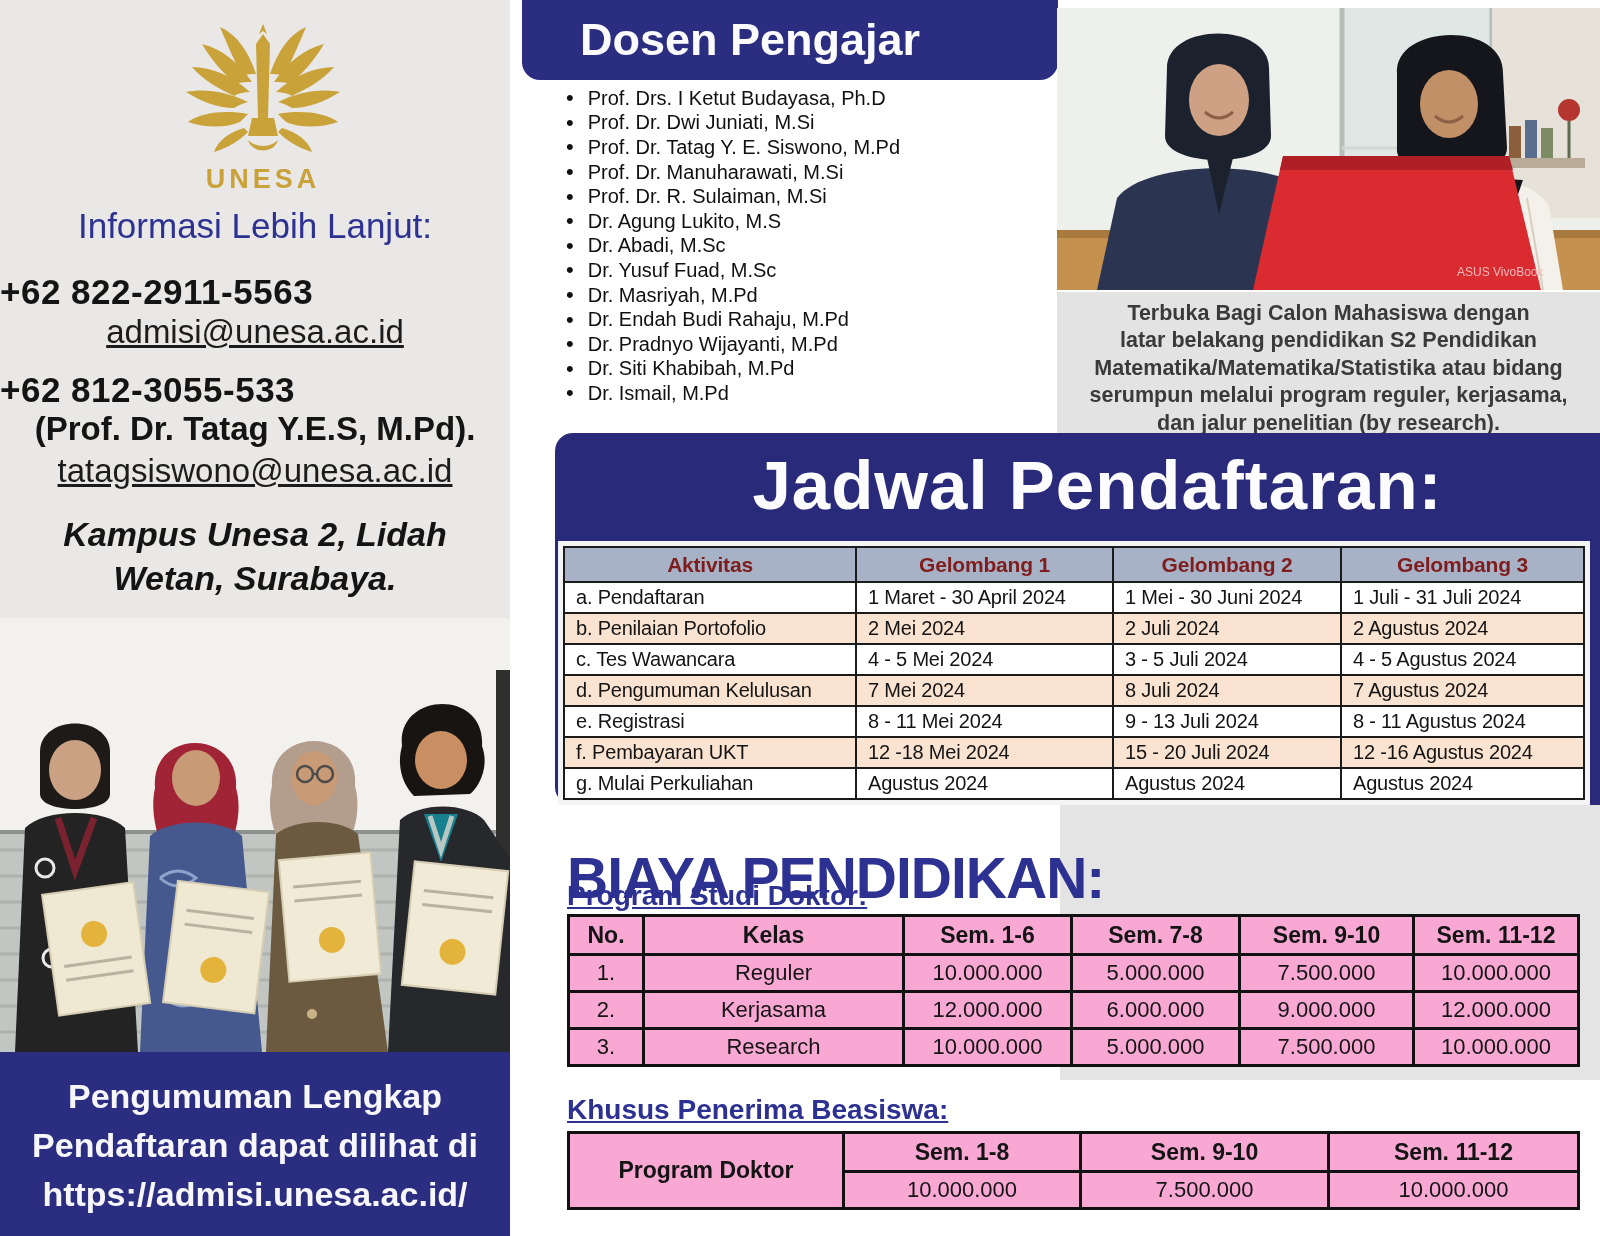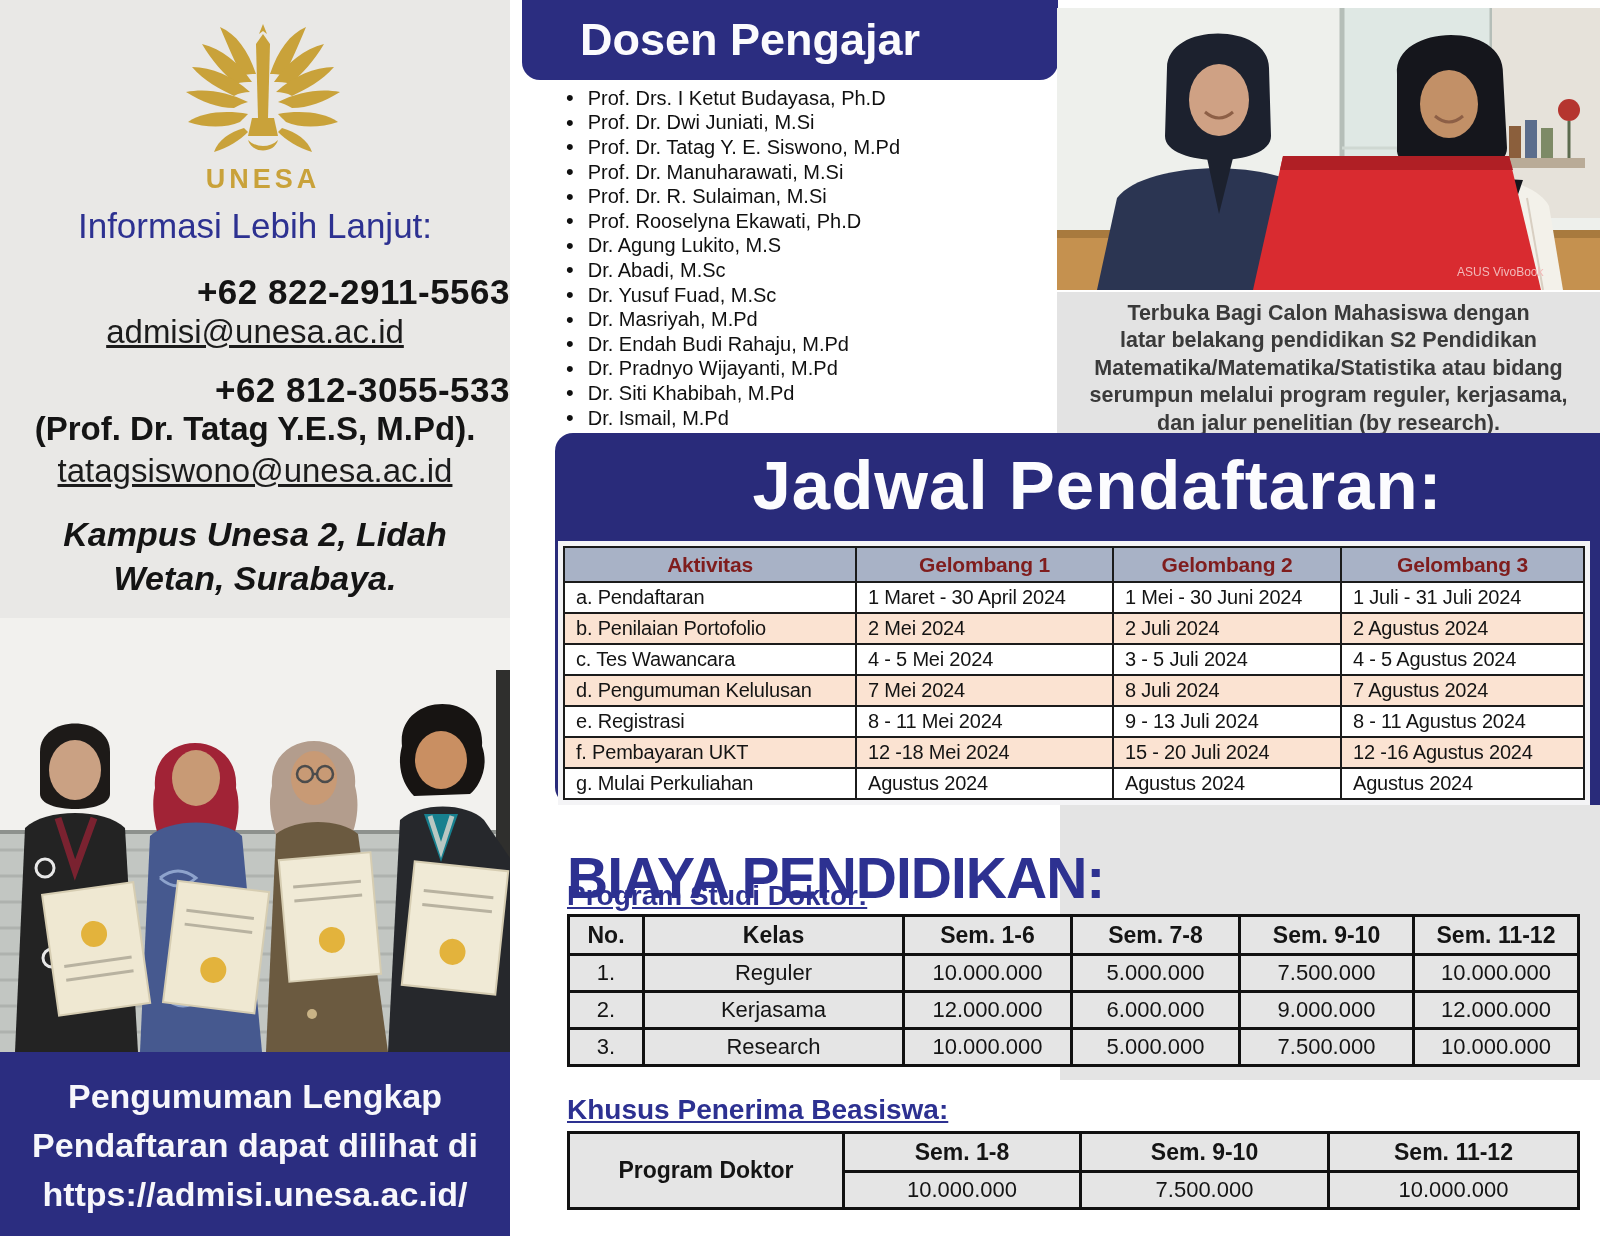--- a/index.html
+++ b/index.html
@@ -4,21 +4,21 @@
 <style>
   html,body{margin:0;padding:0;background:#ffffff;}
   .poster{position:relative;width:1600px;height:1236px;overflow:hidden;background:#ffffff;
           font-family:"Liberation Sans", sans-serif;color:#111;}
   .abs{position:absolute;}
 
   
   .left-bg{left:0;top:0;width:510px;height:620px;background:#e9e8e6;}
   .logo-wrap{left:178px;top:22px;width:170px;height:175px;}
   .info-heading{left:0;top:206px;width:510px;text-align:center;font-size:35px;font-weight:normal;color:#2d3191;}
-  .phone{left:0;width:510px;text-align:right;font-size:35px;font-weight:bold;color:#141414;letter-spacing:.5px;}
+  .phone{left:0;width:510px;text-align:left;font-size:35px;font-weight:bold;color:#141414;letter-spacing:.5px;}
   .phone1{top:272px;} .phone2{top:370px;}
   .email{left:0;width:510px;text-align:center;font-size:33px;color:#1c1c1c;text-decoration:underline;}
   .email1{top:313px;} .email2{top:452px;}
   .contact-name{left:0;top:410px;width:510px;text-align:center;font-size:33px;font-weight:bold;color:#141414;}
   .address{left:0;top:512px;width:510px;text-align:center;font-size:34px;font-weight:bold;color:#141414;line-height:44px;font-style:italic;}
   .left-photo{left:0;top:618px;width:510px;height:434px;}
   .left-footer{left:0;top:1052px;width:510px;height:184px;background:#2b2d80;}
   .left-footer-text{left:0;top:1072px;width:510px;text-align:center;color:#f7f7fb;
                     font-size:34px;font-weight:bold;line-height:49px;}
 
@@ -43,21 +43,21 @@
   .gray-panel-mid{left:1060px;top:805px;width:540px;height:275px;background:#e4e4e4;}
 
   .right-photo{left:1057px;top:8px;width:543px;height:282px;}
   .eligibility{left:1057px;top:300px;width:543px;text-align:center;font-size:21.5px;font-weight:bold;
                color:#3a3a3a;line-height:27.4px;}
 
   .biaya-title{left:567px;top:845px;font-size:57px;font-weight:bold;color:#2d3191;letter-spacing:-1px;}
   .subheading{font-size:28px;font-weight:bold;color:#2d3191;text-decoration:underline;}
   .sub1{left:567px;top:880px;} .sub2{left:567px;top:1094px;}
 
-  .fee-table{border-collapse:collapse;background:#e5e5e5;}
+  .fee-table{border-collapse:collapse;background:#f9a8d4;}
   .fee-table th,.fee-table td{border:3.5px solid #111;text-align:center;color:#141414;}
   .fee-table th{font-size:23px;font-weight:bold;height:34px;}
   .fee-table td{font-size:22px;height:32px;}
   .doktor-table{left:567px;top:914px;}
   .scholar-table{left:567px;top:1131px;padding-left:16px;}
   .scholar-table .rowlabel{font-size:23px;font-weight:bold;}
 </style>
 </head>
 <body>
 
@@ -195,21 +195,20 @@
 
   <div class="abs dosen-bar"></div>
   <div class="abs dosen-title">Dosen Pengajar</div>
 
   <ul class="abs dosen-list">
     <li>Prof. Drs. I Ketut Budayasa, Ph.D</li>
     <li>Prof. Dr. Dwi Juniati, M.Si</li>
     <li>Prof. Dr. Tatag Y. E. Siswono, M.Pd</li>
     <li>Prof. Dr. Manuharawati, M.Si</li>
     <li>Prof. Dr. R. Sulaiman, M.Si</li>
-    <li>Prof. Rooselyna Ekawati, Ph.D</li>
     <li>Dr. Agung Lukito, M.S</li>
     <li>Dr. Abadi, M.Sc</li>
     <li>Dr. Yusuf Fuad, M.Sc</li>
     <li>Dr. Masriyah, M.Pd</li>
     <li>Dr. Endah Budi Rahaju, M.Pd</li>
     <li>Dr. Pradnyo Wijayanti, M.Pd</li>
     <li>Dr. Siti Khabibah, M.Pd</li>
     <li>Dr. Ismail, M.Pd</li>
   </ul>
 

